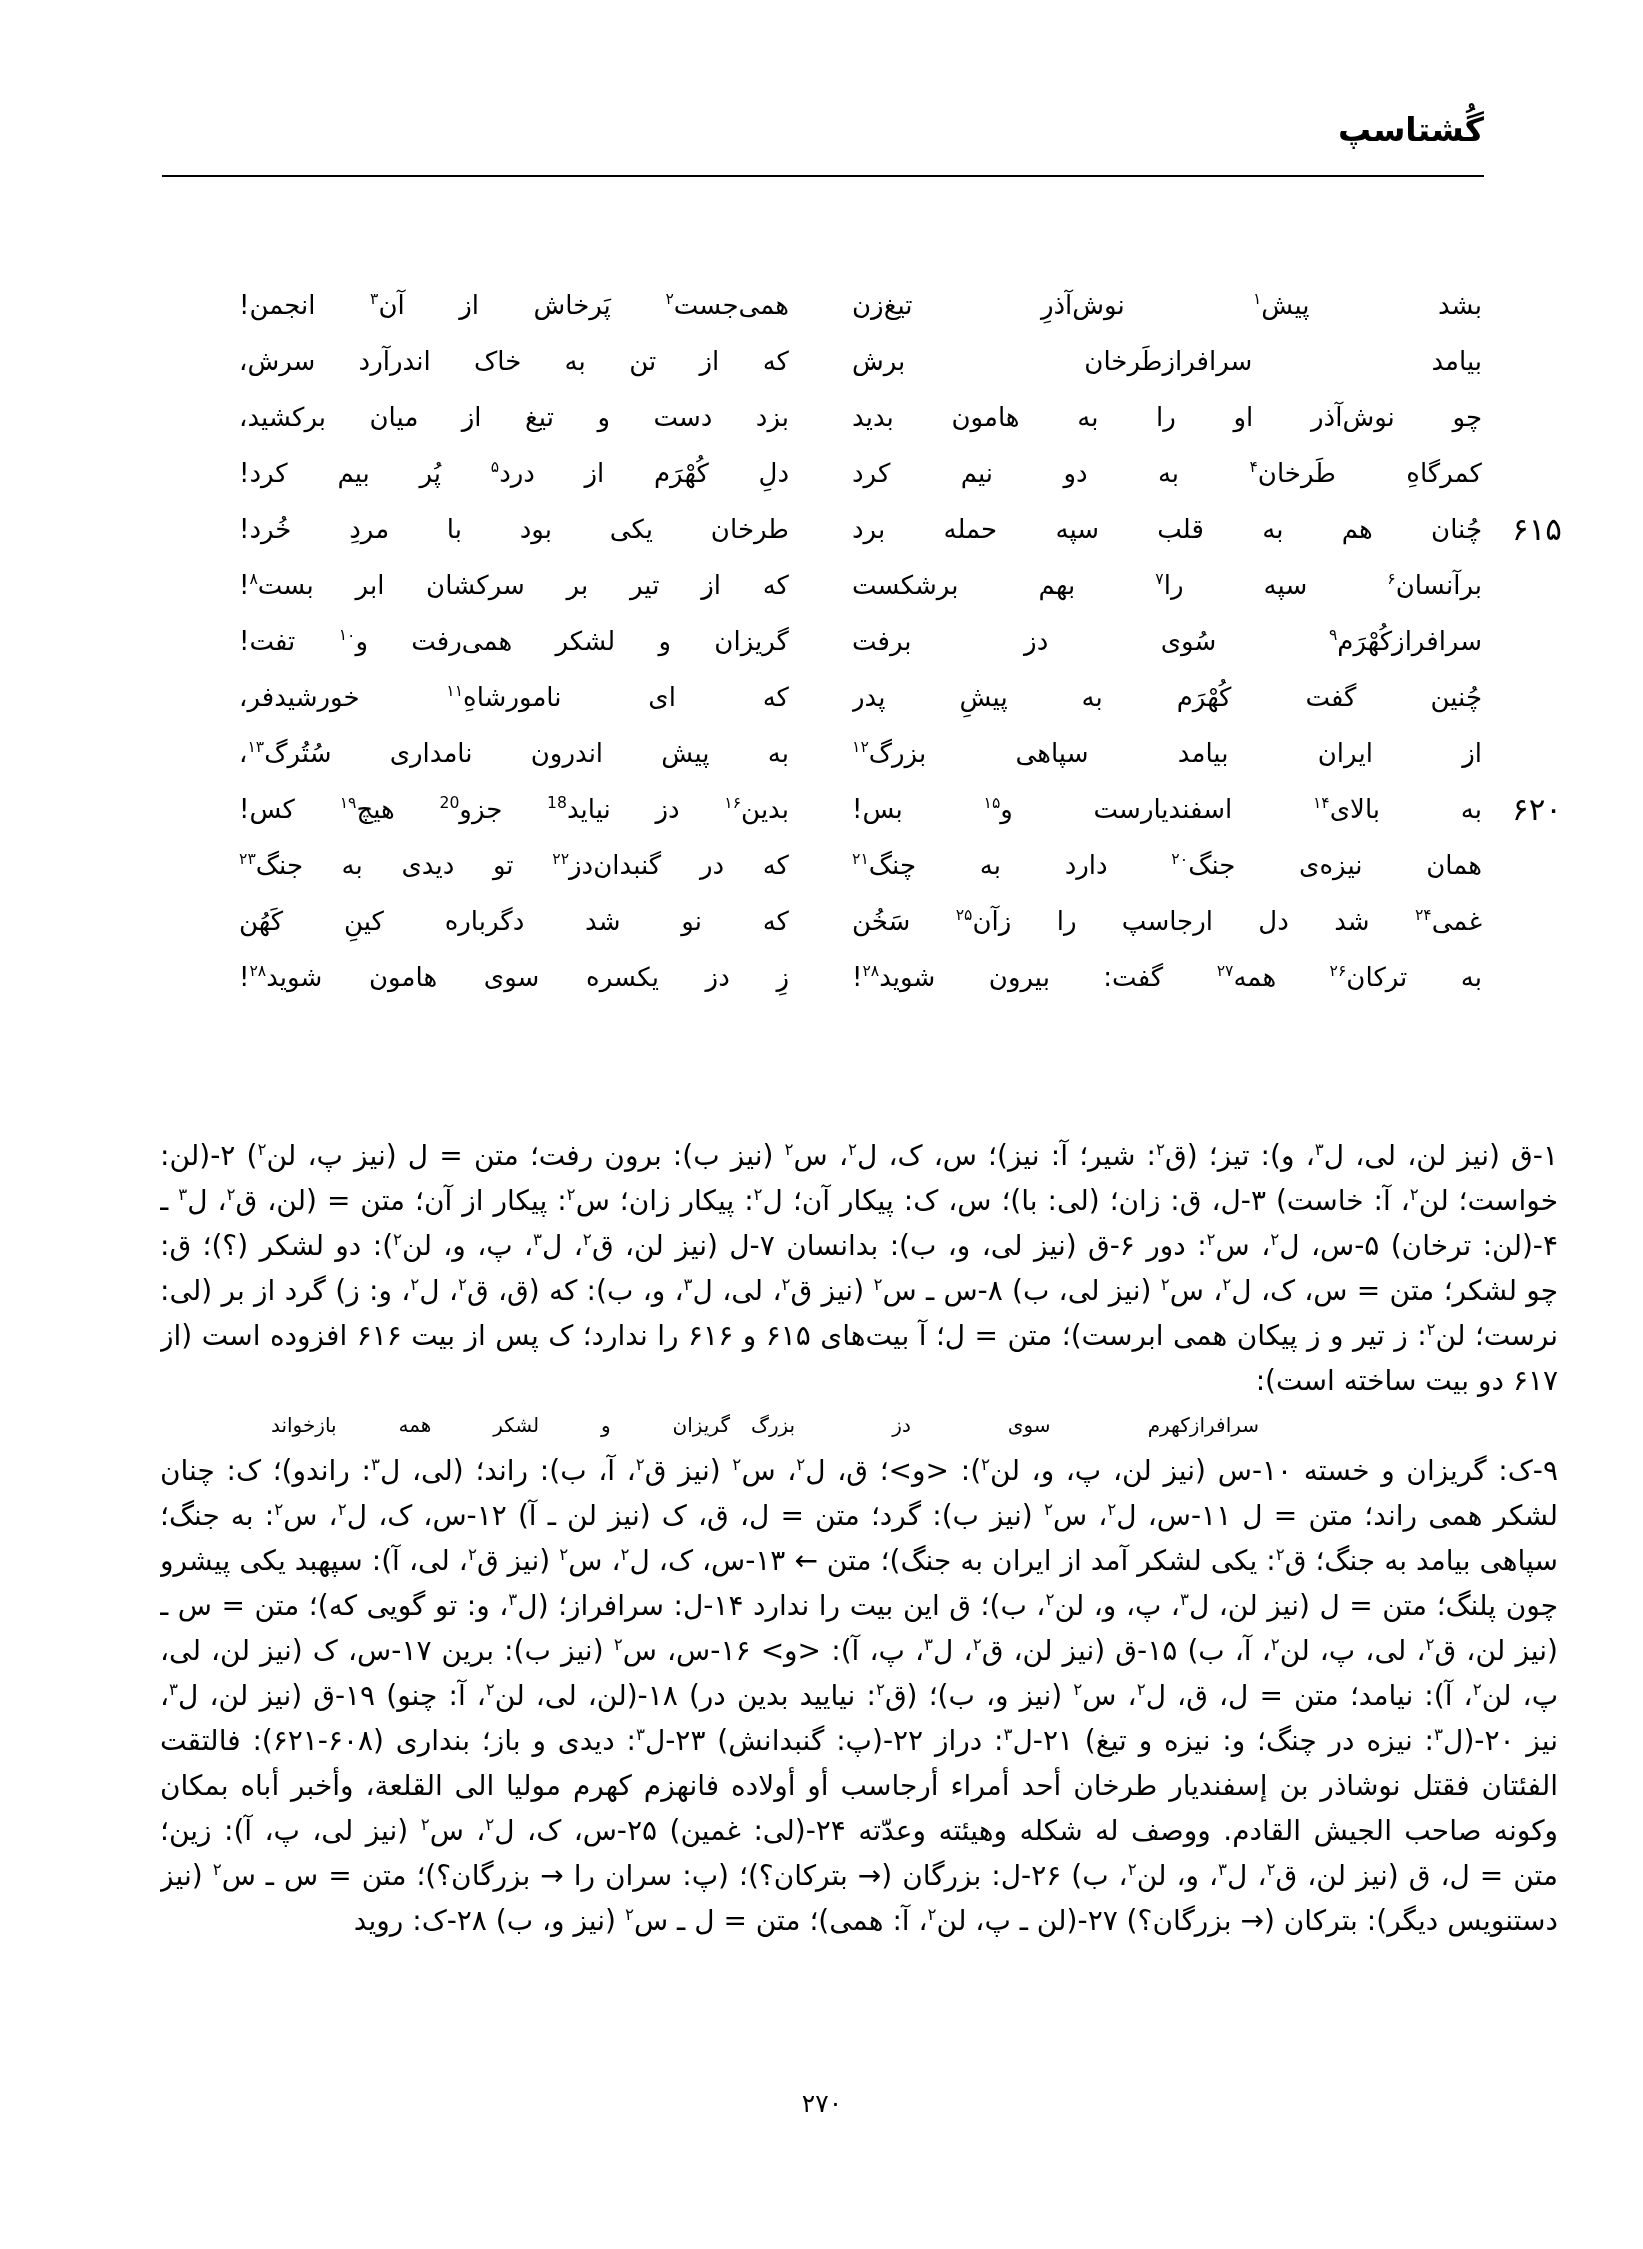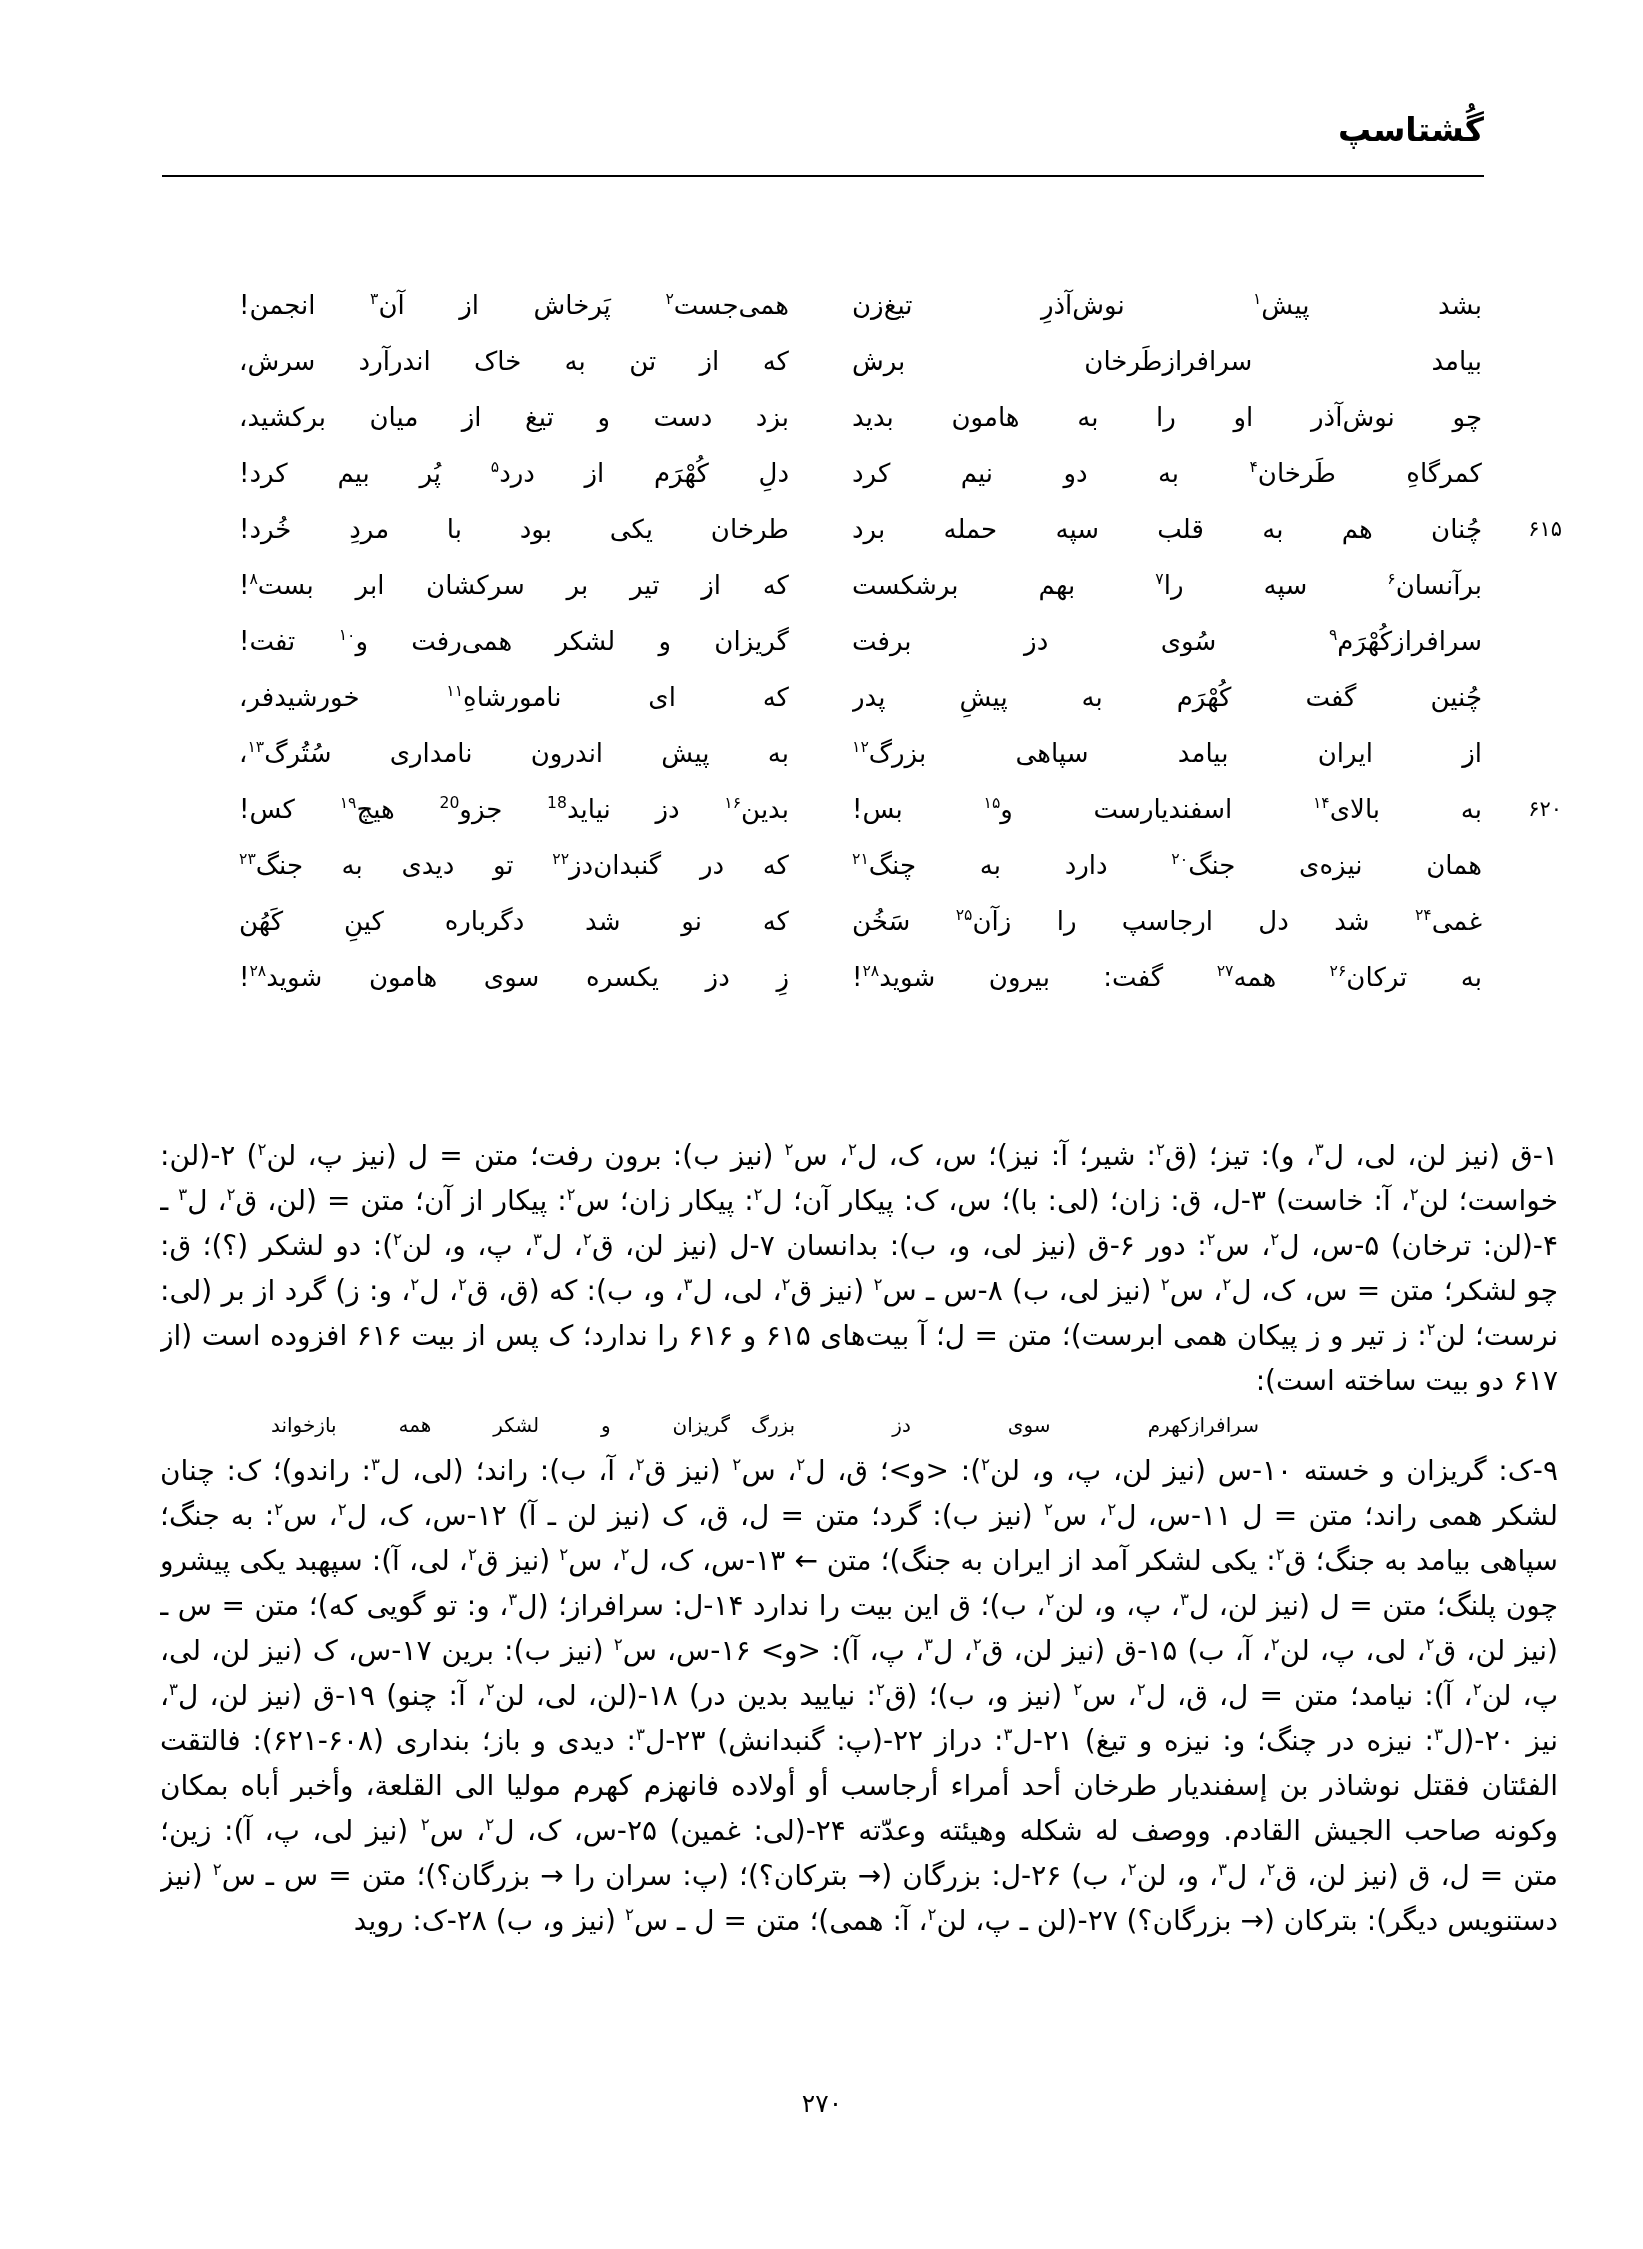--- a/index.html
+++ b/index.html
@@ -12,21 +12,21 @@
     position:absolute;top:110px;right:160px;
     font-size:33px;font-weight:700;letter-spacing:0.7px;
   }
   .rule{
     position:absolute;top:175px;right:160px;width:1322px;height:0;
     border-top:2.1px solid #000;
   }
   .poem{position:absolute;top:277px;right:82px;width:1322px;}
   .vrow{display:flex;flex-direction:row;height:56px;direction:rtl;}
   .vnum{
-    width:80px;font-size:21px;line-height:56px;
+    width:80px;font-size:31px;line-height:56px;
     flex:0 0 auto;
   }
   .hemi{
     font-size:26px;line-height:56px;height:56px;overflow:hidden;
     text-align:justify;text-align-last:justify;-moz-text-align-last:justify;
   }
   .vright{width:630px;flex:0 0 auto;}
   .vgap{width:63px;flex:0 0 auto;}
   .vleft{width:550px;flex:0 0 auto;}
   sup{font-size:60%;line-height:0;vertical-align:super;}

